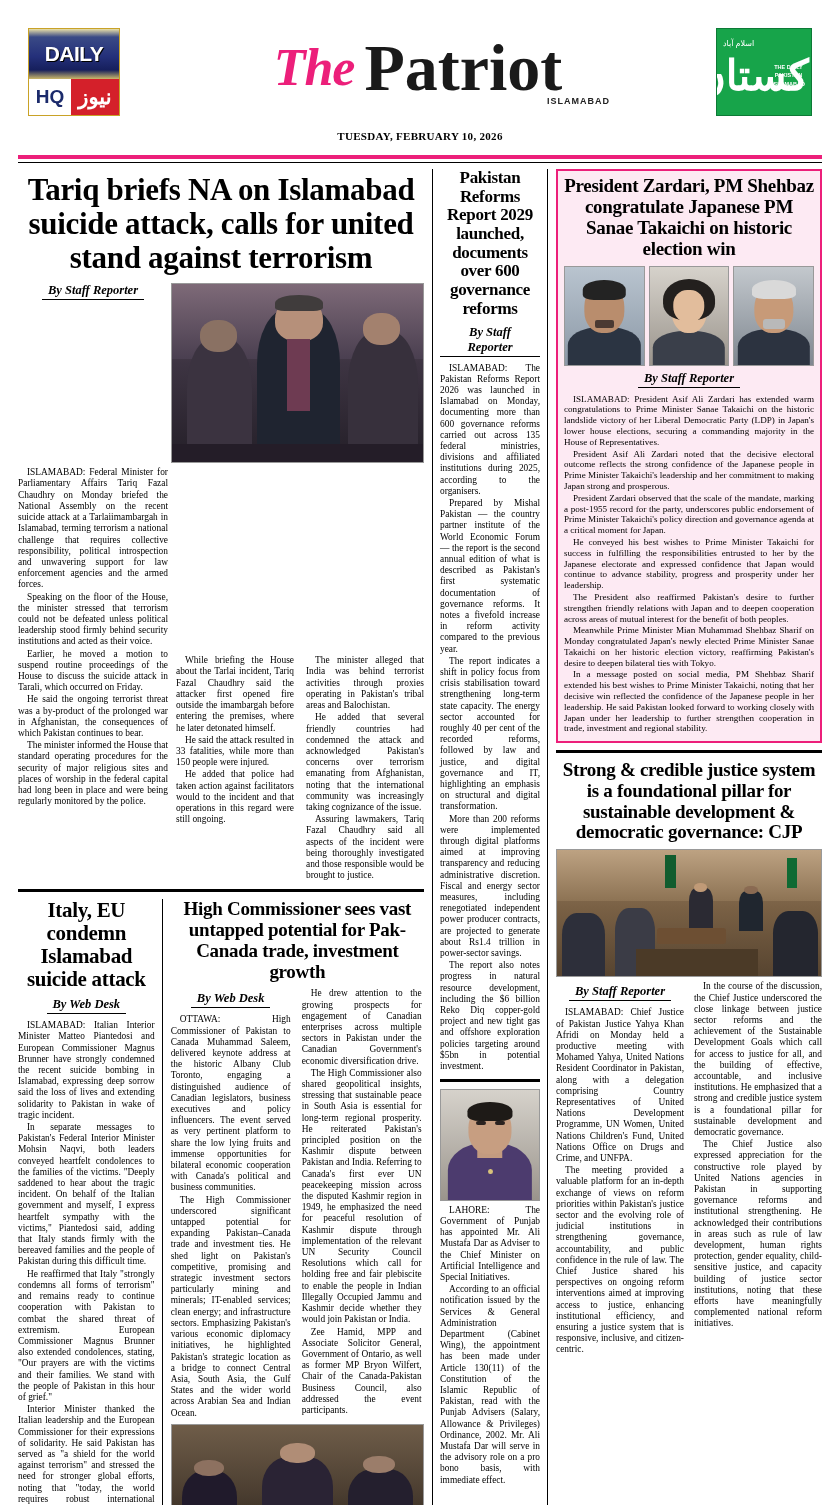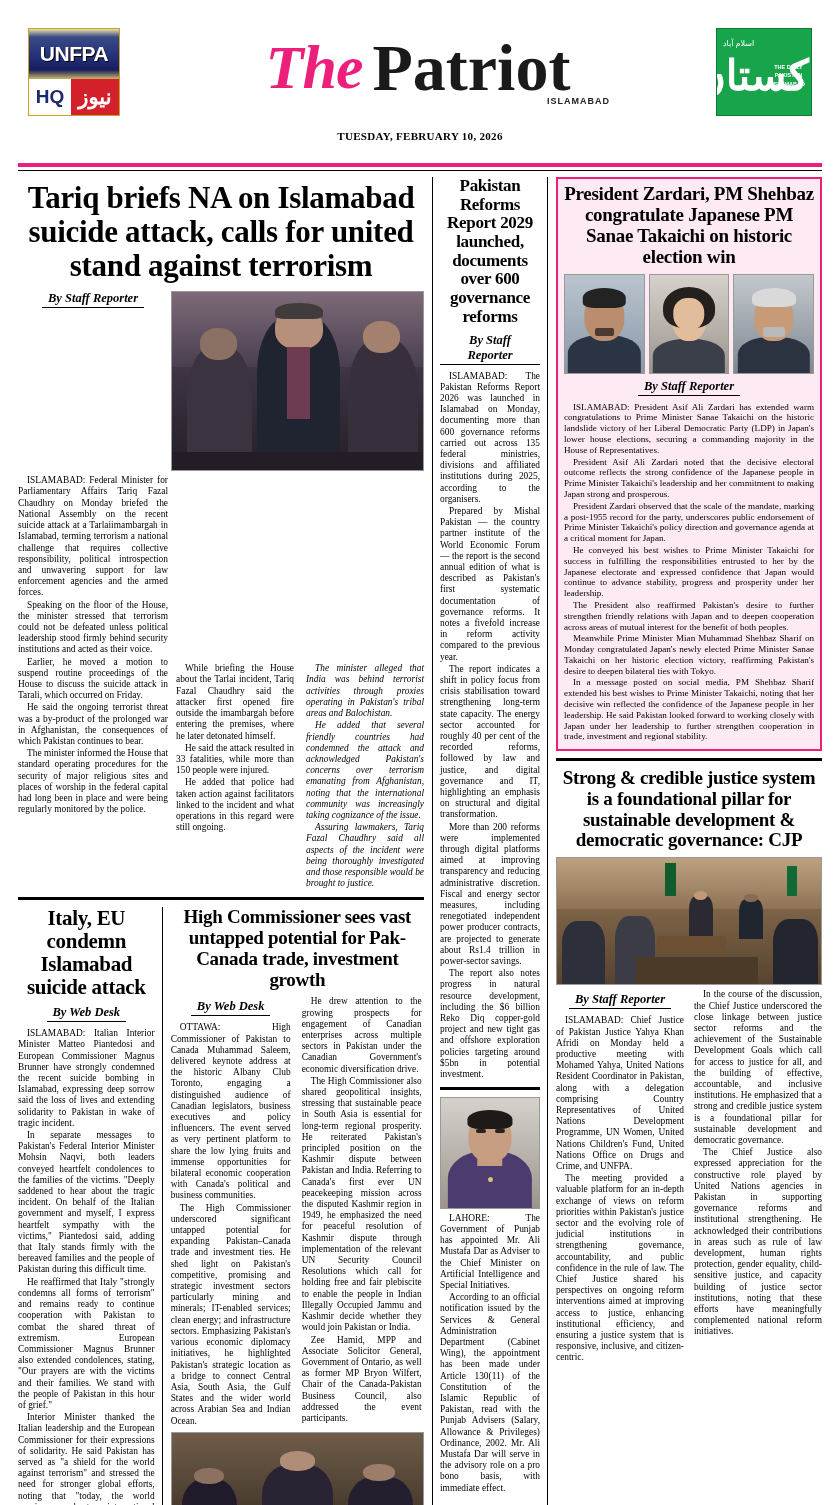--- a/index.html
+++ b/index.html
@@ -41,21 +41,21 @@
     font-family:"Liberation Sans", sans-serif; font-weight:bold; font-size:19px; color:#1b2a6b;
   }
   .roze-urdu {
     flex: 1.15; background:#d4202a; display:flex; align-items:center; justify-content:center;
     color:#fff; font-size:21px; font-weight:bold;
   }
 
   .title-block { flex:1; text-align:center; padding: 0 10px; position: relative; }
   .title-the {
     font-family: "Liberation Serif", serif;
-    font-size: 62px; font-style: italic; font-weight: bold;
+    font-size: 52px; font-style: italic; font-weight: bold;
     color: #ec1f7a; display:inline-block; vertical-align: middle;
     line-height: .9; letter-spacing: -1px;
   }
   .title-patriot {
     font-family: "Liberation Serif", serif;
     font-size: 66px; font-weight: bold; color: #1a1a1a;
     display:inline-block; vertical-align: middle; line-height:.9;
     letter-spacing: 0px; margin-left: 10px;
   }
   .title-sub {
@@ -78,21 +78,21 @@
     font-family:"Liberation Sans", sans-serif; color:#fff;
     font-size:5.5px; font-weight:bold; line-height:1.5;
   }
   .pak-left-urdu{
     position:absolute; top:10px; left:6px; color:#fff; font-size:8px;
   }
 
   .date-line {
     text-align:center; font-family:"Liberation Serif", serif;
     font-weight:bold; font-size:11px; letter-spacing:.3px;
-    padding: 10px 0 21px 0;
+    padding: 10px 0 13px 0;
   }
   .rule-pink { height: 4px; background:#ec1f7a; margin: 0 8px; }
   .rule-thin { height:1px; background:#000; margin: 3px 8px 0 8px; }
 
   
   .main-grid { display:flex; padding: 6px 8px 0 8px; gap: 0; }
   .col { position:relative; }
   .col-left   { width: 415px; padding-right: 8px; border-right: 1px solid #000; }
   .col-mid    { width: 140px; padding: 0 7px; border-right: 1px solid #000; }
   .col-right  { width: 279px; padding-left: 8px; }
@@ -153,21 +153,21 @@
 </style>
 </head>
 <body>
 
 <div class="page">
 
   <div class="masthead">
 
     <div class="roze-logo">
       <div class="roze-top">
-        <span>UNFPA</span>
+        <span>DAILY</span>
       </div>
       <div class="roze-bottom">
         <div class="roze-hq">HQ</div>
         <div class="roze-urdu">نیوز</div>
       </div>
     </div>
 
     <div class="title-block">
       <span class="title-the">The</span><span class="title-patriot">Patriot</span>
       <div class="title-sub">ISLAMABAD</div>
@@ -218,23 +218,23 @@
           <p class="body">Speaking on the floor of the House, the minister stressed that terrorism could not be defeated unless political leadership stood firmly behind security institutions and acted as their voice.</p>
           <p class="body">Earlier, he moved a motion to suspend routine proceedings of the House to discuss the suicide attack in Tarali, which occurred on Friday.</p>
           <p class="body">He said the ongoing terrorist threat was a by-product of the prolonged war in Afghanistan, the consequences of which Pakistan continues to bear.</p>
           <p class="body">The minister informed the House that standard operating procedures for the security of major religious sites and places of worship in the federal capital had long been in place and were being regularly monitored by the police.</p>
         </div>
 
         <div style="margin-left:158px; display:flex; gap:12px; padding-top:188px;">
           <div style="width:120px;">
             <p class="body">While briefing the House about the Tarlai incident, Tariq Fazal Chaudhry said the attacker first opened fire outside the imambargah before entering the premises, where he later detonated himself.</p>
             <p class="body">He said the attack resulted in 33 fatalities, while more than 150 people were injured.</p>
-            <p class="body">He added that police had taken action against facilitators linked to the incident and what operations in this regard were still ongoing.</p>
-          </div>
-          <div style="width:120px;font-style:italic;">
+            <p class="body">He added that police had taken action against facilitators would to the incident and that operations in this regard were still ongoing.</p>
+          </div>
+          <div style="width:120px;">
             <p class="body">The minister alleged that India was behind terrorist activities through proxies operating in Pakistan's tribal areas and Balochistan.</p>
             <p class="body">He added that several friendly countries had condemned the attack and acknowledged Pakistan's concerns over terrorism emanating from Afghanistan, noting that the international community was increasingly taking cognizance of the issue.</p>
             <p class="body">Assuring lawmakers, Tariq Fazal Chaudhry said all aspects of the incident were being thoroughly investigated and those responsible would be brought to justice.</p>
           </div>
         </div>
         <div style="clear:both;"></div>
       </article>
 
       <div class="divider"></div>
 

